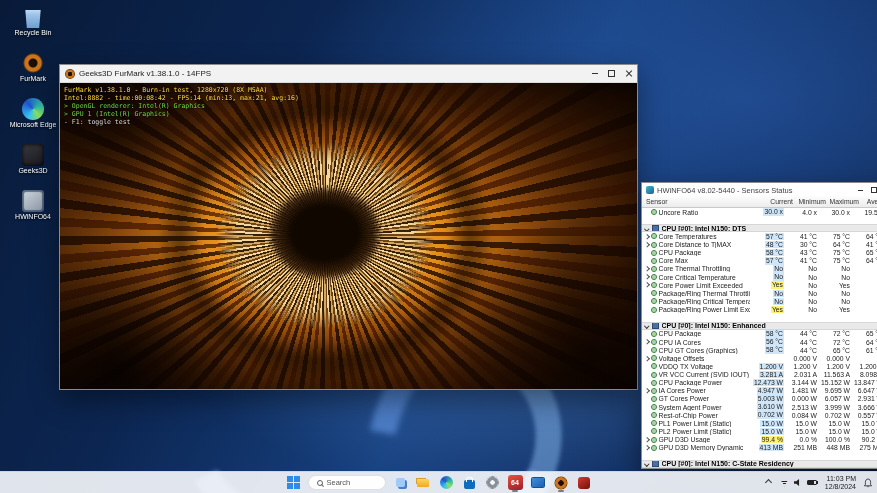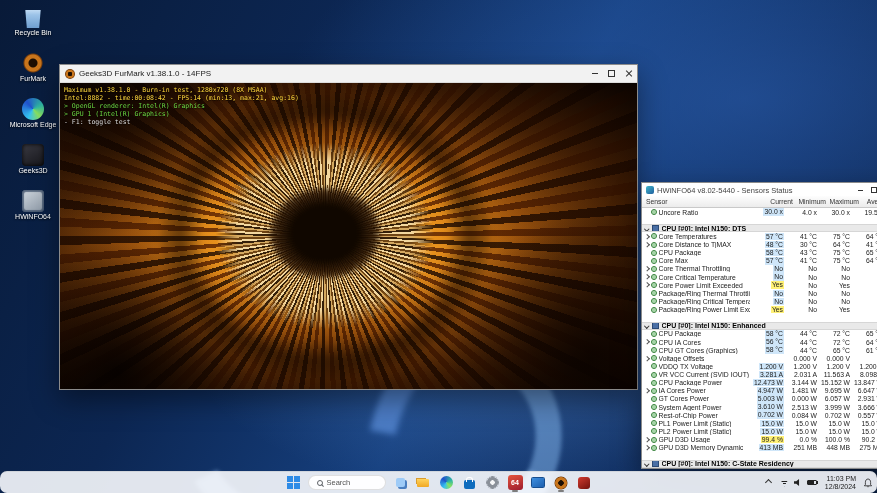--- a/index.html
+++ b/index.html
@@ -103,21 +103,21 @@
   .hw-scroll { position:absolute; right:0; top:25px; bottom:0; width:9px; background:#f2f2f2; border-left:1px solid #ddd; }
   .hw-scroll .arrow { position:absolute; left:0; width:8px; height:9px; display:flex; align-items:center; justify-content:center; }
   .hw-scroll .arrow.up { top:0; } .hw-scroll .arrow.dn { bottom:0; }
   .hw-scroll .arrow::before { content:""; width:0; height:0; border-left:2.5px solid transparent; border-right:2.5px solid transparent; }
   .hw-scroll .arrow.up::before { border-bottom:3.5px solid #888; }
   .hw-scroll .arrow.dn::before { border-top:3.5px solid #888; }
   .hw-thumb { position:absolute; left:1px; width:6px; top:108px; height:62px; background:#cdcdcd; border-radius:2px; }
 
   
   .taskbar { position:absolute; left:0; right:0; bottom:0; height:22px; background:rgba(243,245,250,.92);
-    border-top:1px solid rgba(0,0,0,.07); z-index:10; display:flex; align-items:center;border-radius:7px; }
+    border-top:1px solid rgba(0,0,0,.07); z-index:10; display:flex; align-items:center; }
   .tb-center { position:absolute; left:50%; transform:translateX(-50%); display:flex; align-items:center; gap:5px; height:100%; }
   .tiwrap { position:relative; width:19px; height:19px; display:flex; align-items:center; justify-content:center; border-radius:4px; }
   .ti { width:17px; height:17px; position:relative; display:flex; align-items:center; justify-content:center; }
   .ti.start::before { content:""; position:absolute; left:2px; top:2px; width:6px; height:6px; background:#2e8be6; box-shadow:7px 0 #2e8be6, 0 7px #2e8be6, 7px 7px #2e8be6; }
   .tb-search { height:15px; min-width:78px; background:rgba(255,255,255,.95); border:1px solid rgba(0,0,0,.12); border-radius:8px; display:flex; align-items:center; gap:4px; padding:0 8px; }
   .mag { width:6px; height:6px; border:1px solid #5f6368; border-radius:50%; position:relative; flex:none; }
   .mag::after { content:""; position:absolute; width:3px; height:1px; background:#5f6368; right:-2.5px; bottom:-1px; transform:rotate(45deg); }
   .tb-search-label { font-size:7.5px; color:#555; }
   .tb-apps { display:flex; align-items:center; gap:4px; }
   .runline { position:absolute; bottom:0; left:50%; transform:translateX(-50%); width:6px; height:2px; border-radius:1px; background:#7d7d7d; }
@@ -184,21 +184,21 @@
       <span class="cap max"></span>
       <span class="cap close"></span>
     </span>
   </div>
   <div class="fm-render">
     <div class="fm-bg"></div>
     <div class="fm-torus-shadow"></div>
     <div class="fm-torus"></div>
     <div class="fm-hole"></div>
     <div class="fm-overlay" id="fm-overlay">
-        <div class="fm-line" style="color: rgb(255, 216, 61);">Maximum v1.38.1.0 - Burn-in test, 1280x720 (8X MSAA)</div>
+        <div class="fm-line" style="color: rgb(255, 216, 61);">FurMark v1.38.1.0 - Burn-in test, 1280x720 (8X MSAA)</div>
         <div class="fm-line" style="color: rgb(255, 216, 61);">Intel:8882 - time:00:08:42 - FPS:14 (min:13, max:21, avg:16)</div>
         <div class="fm-line" style="color: rgb(108, 219, 67);">&gt; OpenGL renderer: Intel(R) Graphics</div>
         <div class="fm-line" style="color: rgb(108, 219, 67);">&gt; GPU 1 (Intel(R) Graphics)</div>
         <div class="fm-line" style="color: rgb(216, 216, 216);">- F1: toggle test</div>
       </div>
   </div>
 </div>
 
 <div class="window hw">
   <div class="hw-titlebar">

